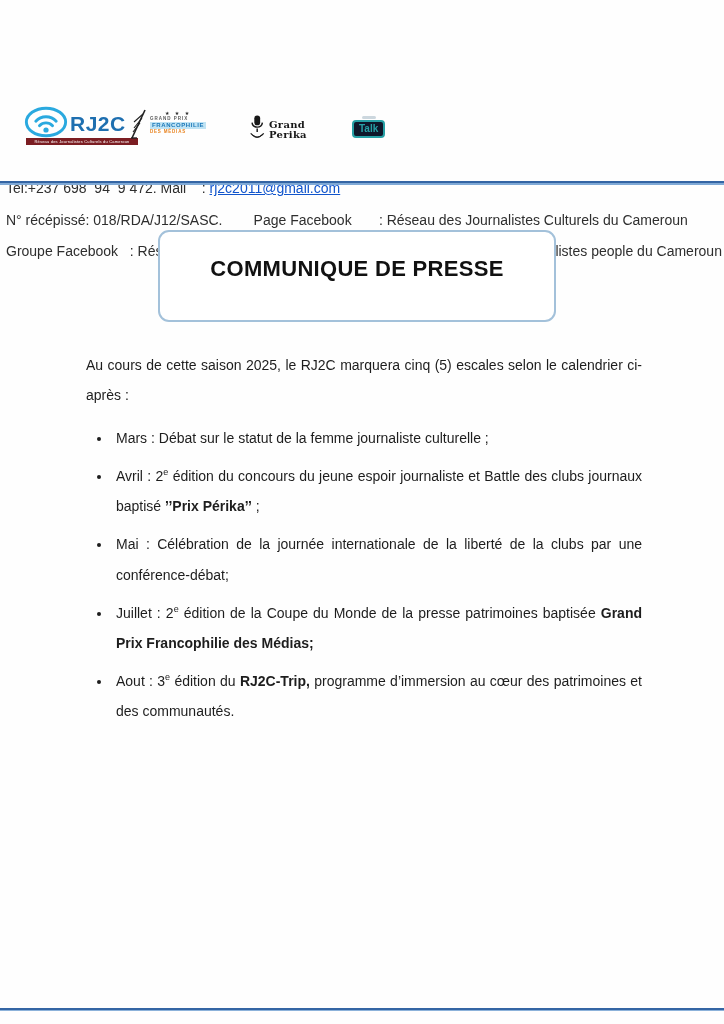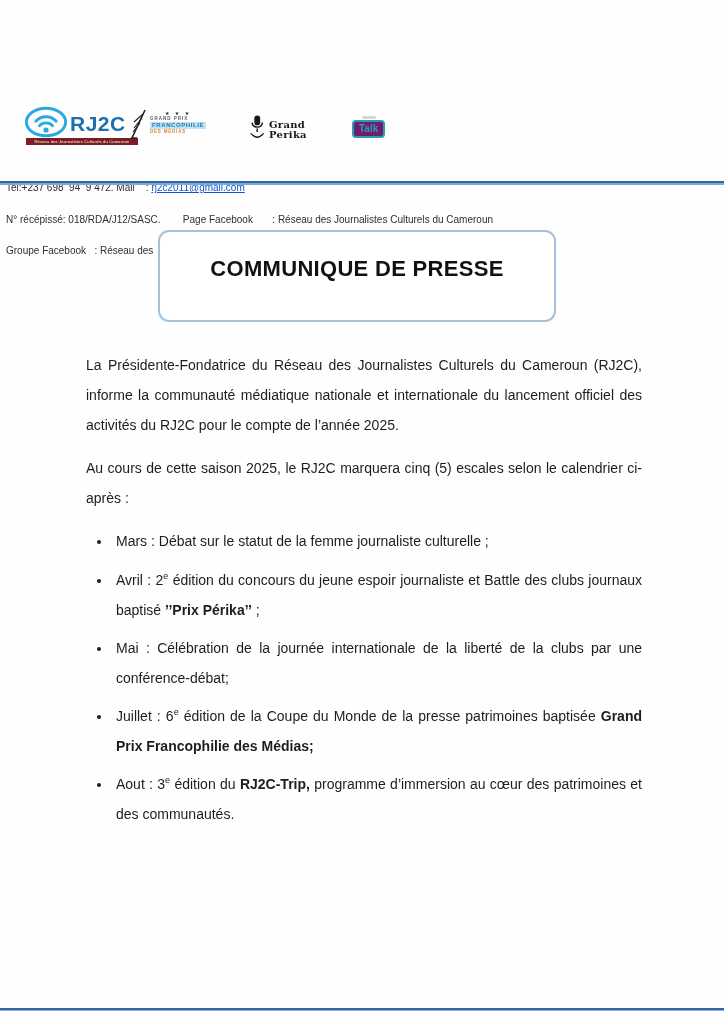--- a/index.html
+++ b/index.html
@@ -24,22 +24,22 @@
   .gpf-stars{font-size:5px;color:#2a2a2a;letter-spacing:2px;text-align:center;}
   .gpf-l1{font-size:4.5px;font-weight:bold;color:#5a5a5a;letter-spacing:1px;}
   .gpf-l2{font-size:6px;font-weight:bold;color:#1c78b8;background:var(--gpf-highlight);padding:0 2px;letter-spacing:.6px;}
   .gpf-l3{font-size:4.5px;font-weight:bold;color:var(--gpf-orange);letter-spacing:.8px;}
   .logo-perika{position:absolute;left:248px;top:8px;display:flex;align-items:center;}
   .perika-text{margin-left:3px;font-family:"DejaVu Serif",serif;font-weight:bold;color:var(--perika-black);
     font-size:10px;line-height:1.05;letter-spacing:.3px;}
   .logo-talk{position:absolute;left:352px;top:10px;text-align:center;}
   .talk-smudge{width:14px;height:3px;background:#ccd7de;border-radius:2px;margin:0 auto 1px;}
   .talk-box{border:2px solid var(--talk-teal);border-radius:4px;padding:0 5px;
-    font-size:10px;font-weight:bold;color:var(--talk-teal);line-height:14px;background:#701a75;}
-  .contact{margin:8px 0 0 6px;font-size:10px;line-height:10.5px;color:#2e2e2e;white-space:pre;}
+    font-size:10px;font-weight:bold;color:var(--talk-teal);line-height:14px;background:#0f172a;}
+  .contact{margin:8px 0 0 6px;font-size:14px;line-height:10.5px;color:#2e2e2e;white-space:pre;}
   .contact a{color:var(--link-blue);text-decoration:underline;}
   .rule-top{position:absolute;top:181px;left:0;width:724px;height:4px;
     background:linear-gradient(to bottom,var(--rule-blue) 0 55%,#7fa9d6 55% 100%);}
   
   .title-box{
     position:absolute;top:230px;left:158px;width:398px;height:92px;
     border:2px solid var(--box-border);border-radius:11px;background:#fff;
     display:flex;align-items:center;justify-content:center;padding-bottom:14px;box-sizing:border-box;
   }
   .title-box h1{margin:0;font-size:22px;font-weight:bold;color:#111;letter-spacing:.3px;}
@@ -120,25 +120,24 @@
     </div>
   </header>
 
   <div class="rule-top"></div>
 
   <div class="title-box">
     <h1>COMMUNIQUE DE PRESSE</h1>
   </div>
 
   <main class="body-text">
-    <p>La Présidente-Fondatrice du Réseau des Journalistes Culturels du Cameroun (RJ2C), informe la communauté médiatique nationale et internationale du lancement officiel des activités du RJ2C pour le compte de l’année 2025.</p>
     <p>Au cours de cette saison 2025, le RJ2C marquera cinq (5) escales selon le calendrier ci-après :</p>
     <ul>
         <li><span>Mars : Débat sur le statut de la femme journaliste culturelle ;</span></li>
         <li><span>Avril : 2</span><sup>e</sup><span> édition du concours du jeune espoir journaliste et Battle des clubs journaux baptisé </span><span class="b">’’Prix Périka’’</span><span> ;</span></li>
         <li><span>Mai : Célébration de la journée internationale de la liberté de la clubs par une conférence-débat;</span></li>
-        <li><span>Juillet : 6</span><sup>e</sup><span> édition de la Coupe du Monde de la presse patrimoines baptisée </span><span class="b">Grand Prix Francophilie des Médias;</span></li>
+        <li><span>Juillet : 2</span><sup>e</sup><span> édition de la Coupe du Monde de la presse patrimoines baptisée </span><span class="b">Grand Prix Francophilie des Médias;</span></li>
         <li><span>Aout : 3</span><sup>e</sup><span> édition du </span><span class="b">RJ2C-Trip,</span><span> programme d’immersion au cœur des patrimoines et des communautés.</span></li>
       </ul>
   </main>
 
   <div class="rule-bottom"></div>
 </div>
 
 </body></html>

